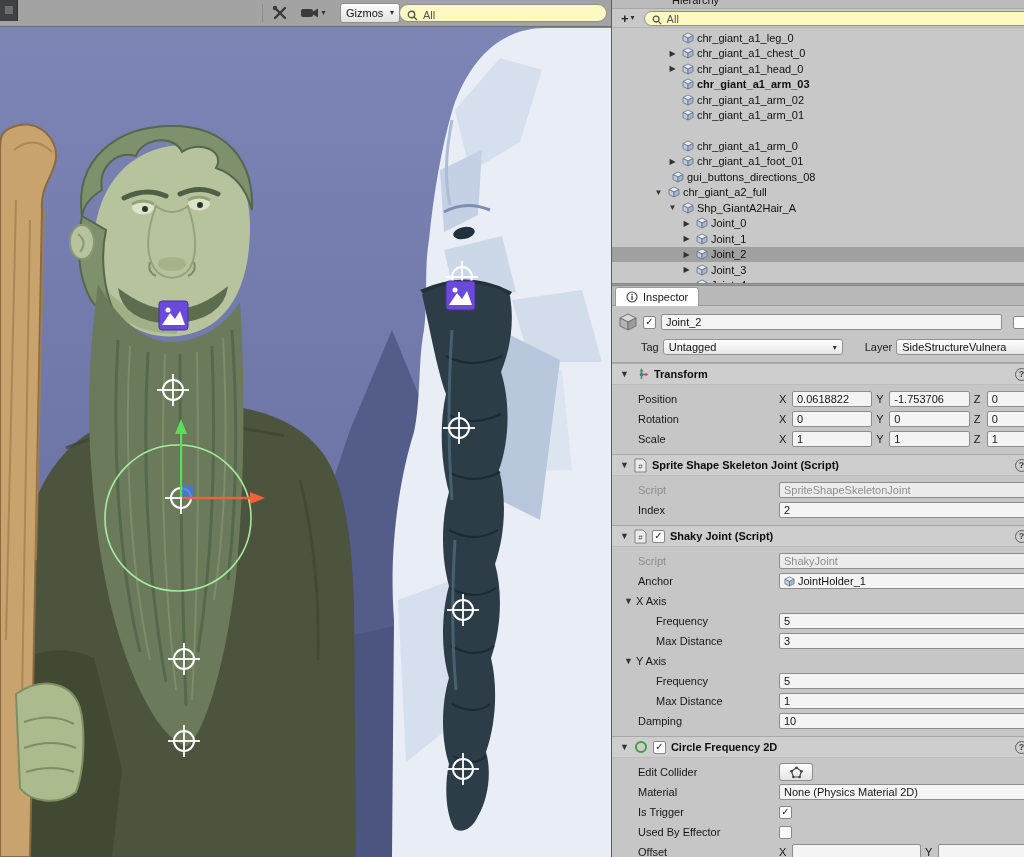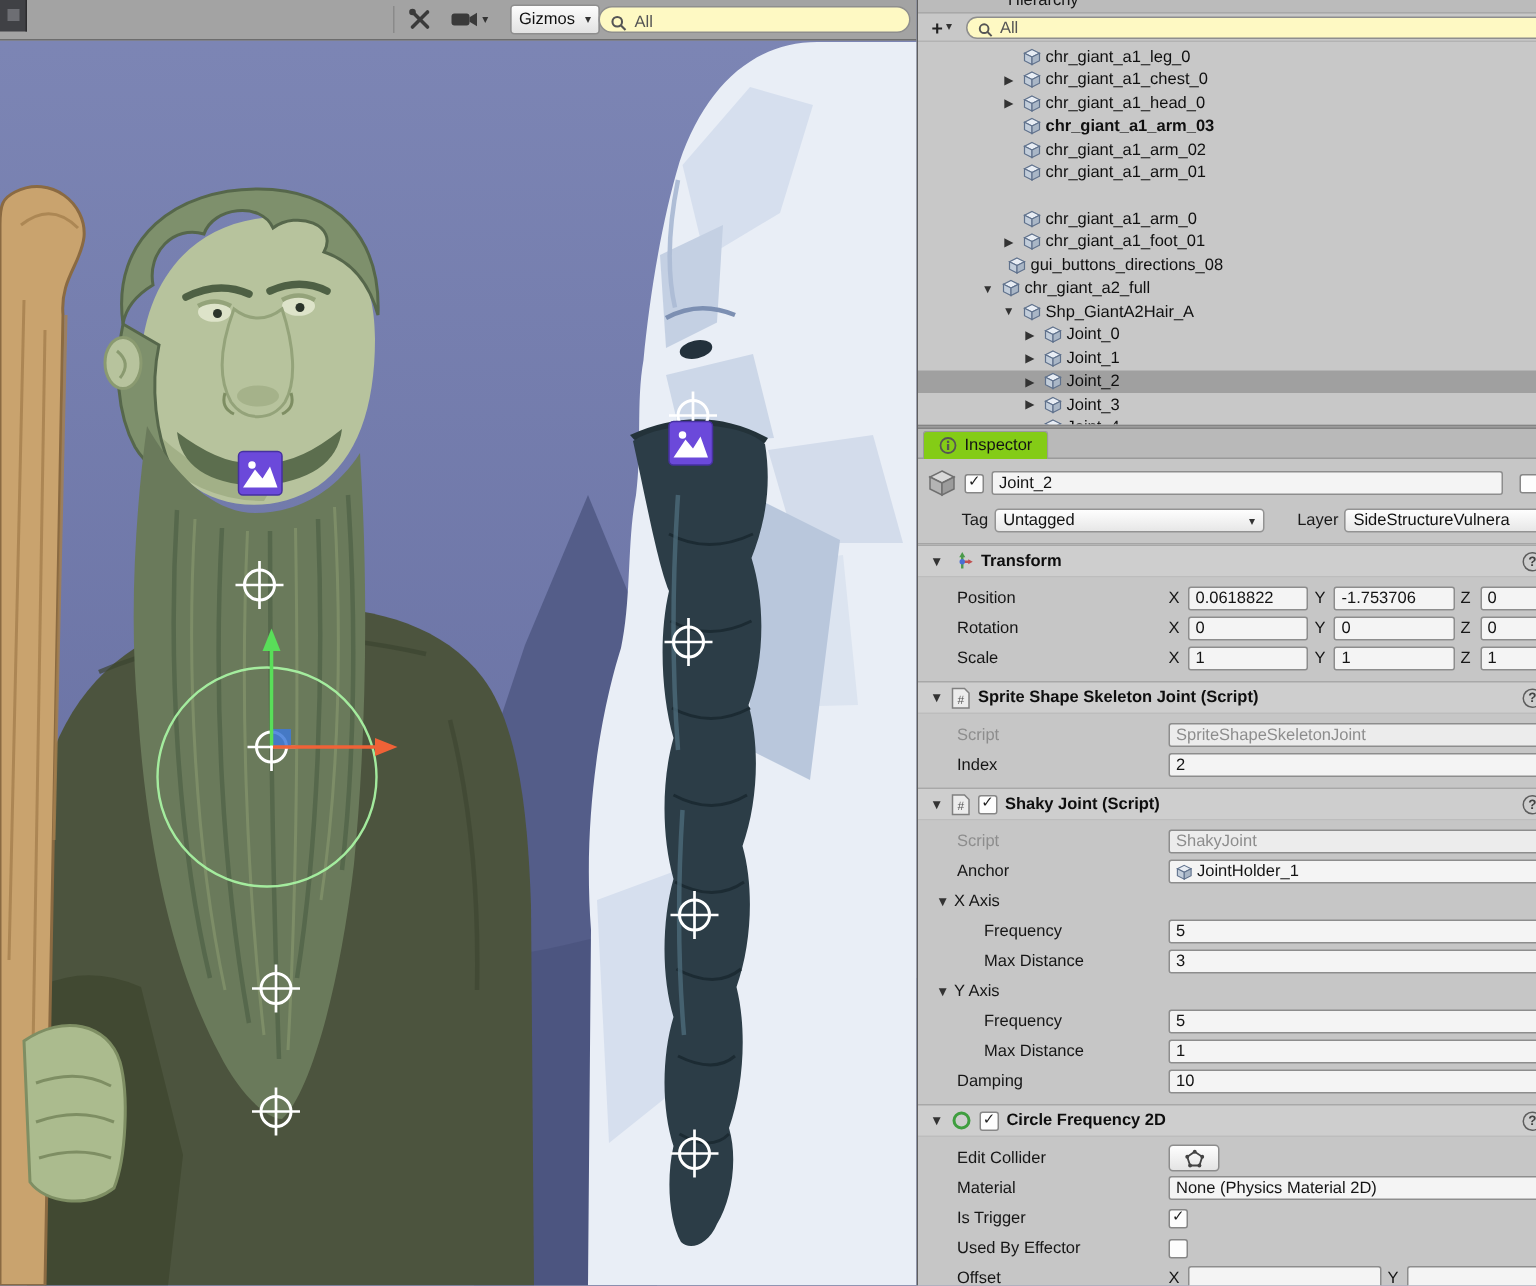--- a/index.html
+++ b/index.html
@@ -42,21 +42,21 @@
   .h-arrow{width:13px;flex:none;text-align:center;font-size:8px;color:#333}
   .h-cube{flex:none;display:flex;align-items:center}
   .h-label{color:#101010}
   .h-scrollbar{position:absolute;top:28px;right:0;bottom:1px;width:8px;background:#c1c1c1;border-left:1px solid #aeaeae}
   .h-scrollbar .thumb{position:absolute;left:1px;right:1px;bottom:3px;height:105px;background:#9b9b9b;border-radius:3px}
   .splitter{height:3px;flex:none;background:#9c9c9c;border-top:1px solid #848484;border-bottom:1px solid #848484}
 
   
   .inspector{flex:1;background:#c6c6c6;overflow:hidden;display:flex;flex-direction:column}
   .i-tabbar{height:20px;flex:none;background:#b9b9b9;border-bottom:1px solid #9a9a9a;position:relative}
-  .i-tab{position:absolute;left:3px;top:1px;height:19px;background:#84cc16;border:1px solid #9a9a9a;border-bottom:none;border-radius:3px 3px 0 0;display:flex;align-items:center;gap:5px;padding:0 10px}
+  .i-tab{position:absolute;left:3px;top:1px;height:19px;background:#ffffff;border:1px solid #9a9a9a;border-bottom:none;border-radius:3px 3px 0 0;display:flex;align-items:center;gap:5px;padding:0 10px}
   .i-lock{position:absolute;right:22px;top:4px;display:flex}
   .i-kebab{position:absolute;right:7px;top:3px;color:#333}
 
   .go-header{flex:none;padding:7px 8px 6px 6px;border-bottom:1px solid #a5a5a5}
   .go-row1{display:flex;align-items:center;gap:5px;height:18px}
   .go-row2{display:flex;align-items:center;gap:4px;height:18px;margin-top:7px;padding-left:23px}
   .go-label{color:#1a1a1a;flex:none}
   .checkbox{width:13px;height:13px;flex:none;background:#fdfdfd;border:1px solid #878787;border-radius:2px;display:inline-flex;align-items:center;justify-content:center;font-size:10px;line-height:1;color:#1d1d1d}
   .field{height:16px;background:#f4f4f4;border:1px solid #8d8d8d;border-radius:2px;padding:0 4px;display:flex;align-items:center;min-width:0;overflow:hidden;white-space:nowrap;flex:1}
   .field span{overflow:hidden;white-space:nowrap}

